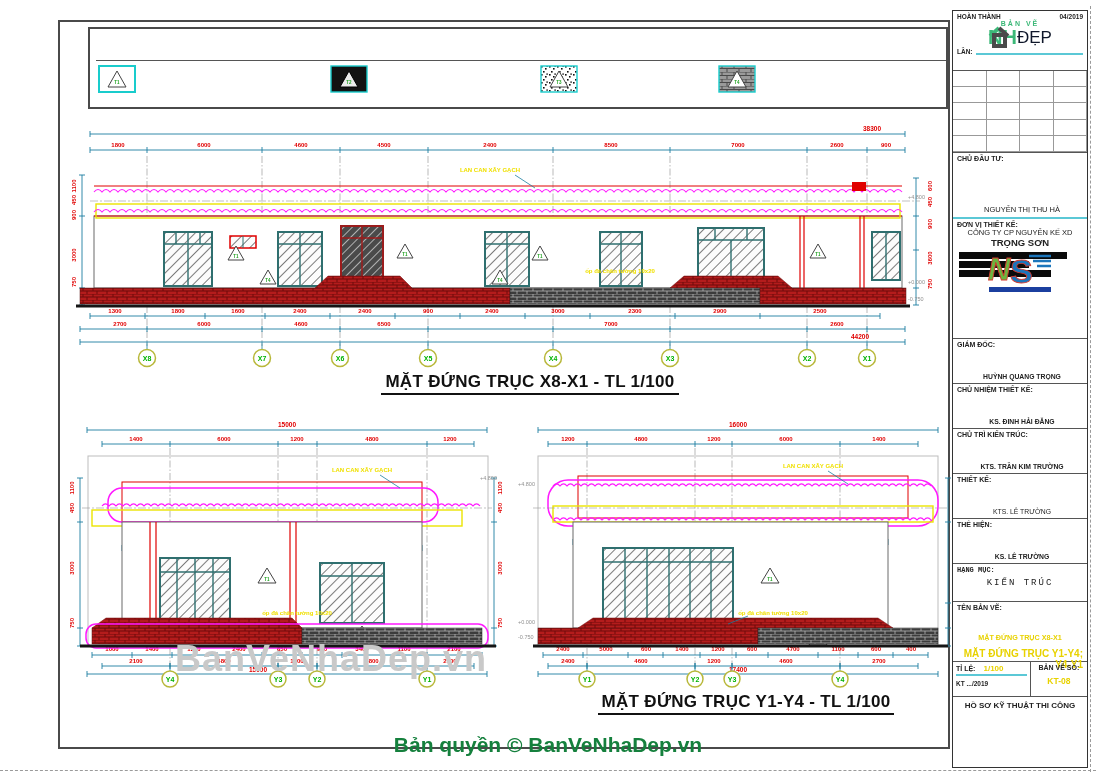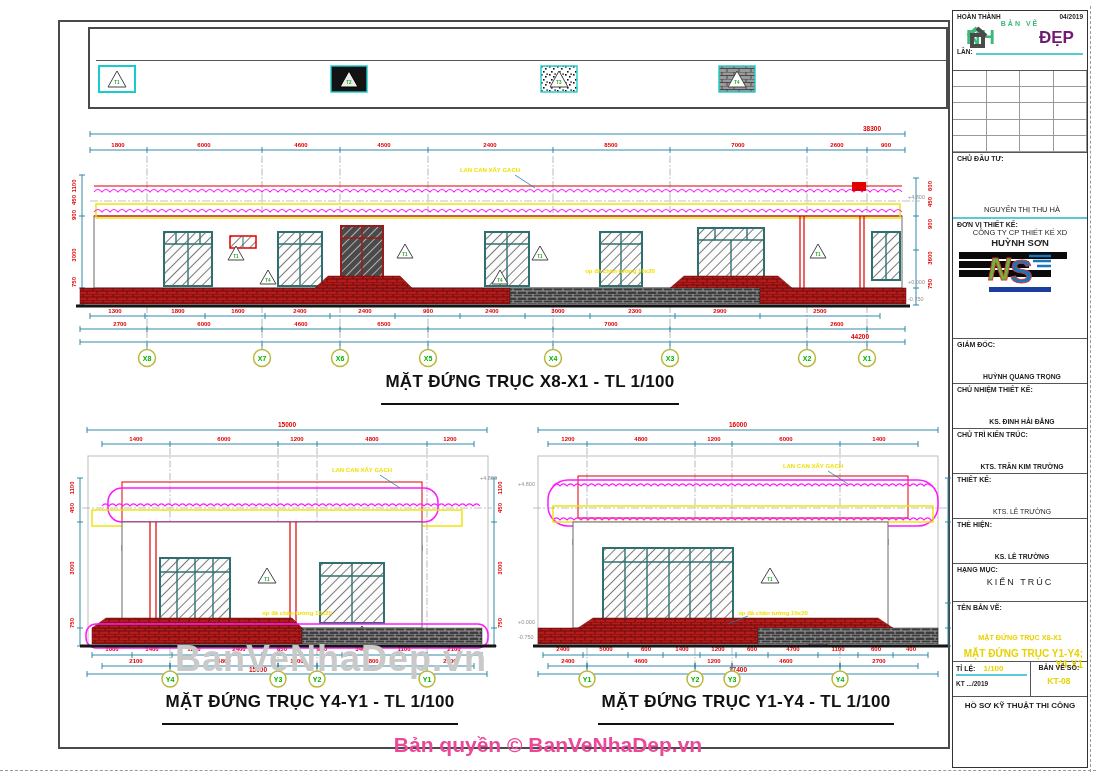--- a/index.html
+++ b/index.html
@@ -9,24 +9,24 @@
   .sheet-frame{position:absolute;left:58px;top:20px;width:888px;height:725px;border:2px solid #4a4a4a;}
   .edge-r{position:absolute;left:1090px;top:6px;height:766px;border-left:1px dashed #9a9a9a;}
   .edge-b{position:absolute;left:0;top:770px;width:1096px;border-top:1px dashed #9a9a9a;}
   
   .legend{position:absolute;left:88px;top:27px;width:856px;height:78px;border:2px solid #4a4a4a;background:#fff;}
   .legend-title{position:absolute;left:8px;top:4px;font-size:19px;color:#222;letter-spacing:1px;}
   .legend-underline{position:absolute;left:6px;right:0;top:31px;border-top:1px solid #555;}
   .marker{position:absolute;top:36px;width:38px;height:28px;}
   
   .draw-title{position:absolute;font-weight:bold;font-size:17px;color:#111;text-align:center;letter-spacing:.3px;}
-  .draw-title span{border-bottom:2px solid #111;padding:0 4px 12px 4px;}
+  .draw-title span{border-bottom:2px solid #111;padding:0 4px 2px 4px;}
   
   .wm-center{position:absolute;left:175px;top:638px;font-size:36px;font-weight:bold;color:#c9c9c9;z-index:6;letter-spacing:1px;}
-  .wm-bottom{position:absolute;left:0;top:733px;width:1096px;text-align:center;font-size:21px;font-weight:bold;color:#ec4899;z-index:6;}
+  .wm-bottom{position:absolute;left:0;top:733px;width:1096px;text-align:center;font-size:21px;font-weight:bold;color:#15803d;z-index:6;}
   
   svg{position:absolute;overflow:visible;}
   svg text{font-family:"Liberation Sans",sans-serif;}
   .chain{stroke:#1b7ea0;stroke-width:.9;fill:none;}
   .axisline{stroke:#8a8a8a;stroke-width:.6;stroke-dasharray:7 2 1.5 2;}
   .dim text{fill:#e00000;font-size:6px;font-weight:bold;text-anchor:middle;}
   .extent{fill:none;stroke:#bdbdbd;stroke-width:1;}
   .wall{fill:#fff;stroke:#6a6a6a;stroke-width:1;}
   .parapet{fill:none;stroke:#e00000;stroke-width:1;}
   .yellowband{fill:none;stroke:#ece400;stroke-width:1.4;}
@@ -50,33 +50,33 @@
   
   .tb{position:absolute;left:952px;top:10px;width:136px;height:758px;border:1.5px solid #333;background:#fff;box-sizing:border-box;font-size:7px;color:#222;}
   .tb-box{border-bottom:1px solid #555;position:relative;box-sizing:border-box;padding:2px 4px;}
   .tb-label{font-weight:bold;font-size:7px;}
   .tb-header{height:60px;}
   .tb-hrow{display:flex;justify-content:space-between;font-size:6.5px;font-weight:bold;}
   .brand{display:flex;flex-direction:column;align-items:center;line-height:1;}
   .brand-top{color:#3cb878;font-weight:bold;font-size:7px;letter-spacing:2px;}
   .brand-row{display:flex;align-items:center;}
   .brand-nh{color:#3cb878;font-weight:900;font-size:20px;}
-  .brand-dep{color:#701a75;font-weight:bold;font-size:17px;padding-left:44px;}
+  .brand-dep{color:#0f172a;font-weight:normal;font-size:17px;}
   .rev-line{display:flex;align-items:flex-end;margin-top:1px;}
   .rev-line .cyan{flex:1;border-bottom:2px solid #5bc8d6;margin-left:3px;}
   .rev-grid{height:82px;display:grid;grid-template-columns:repeat(4,1fr);grid-template-rows:repeat(5,1fr);padding:0;}
   .rev-cell{border-right:1px solid #999;border-bottom:1px solid #999;}
   .tb-client{height:66px;border-bottom:2px solid #5bc8d6;}
   .tb-val-b{position:absolute;bottom:3px;left:4px;right:0;text-align:center;font-size:7.5px;}
   .tb-project{height:54px;}
   .tb-designer{height:120px;text-align:center;}
   .bar{background:#0a0a0a;height:7px;margin:2px auto 0 2px;}
   .role{height:45px;}
   .role .tb-val-b{font-weight:bold;font-size:6.8px;}
-  .tb-cat{height:38px;}
+  .tb-cat{height:38px;font-family:Liberation Mono, monospace;}
   .tb-sheet{height:60px;}
   .yellow{color:#e8d200;font-weight:bold;}
   .tb-scale{height:35px;display:flex;padding:0;}
   .tb-scale .lcell{width:58%;border-right:1px solid #555;padding:2px 3px;box-sizing:border-box;}
   .tb-scale .rcell{flex:1;padding:2px 3px;text-align:center;}
   .scale-row{display:flex;align-items:baseline;border-bottom:2px solid #5bc8d6;padding-bottom:1px;}
   .tb-doc{height:18px;text-align:center;font-weight:bold;font-size:8px;border-bottom:none;padding-top:4px;}
   .ns-wrap{display:flex;justify-content:center;margin-top:2px;}
 </style>
 </head>
@@ -473,23 +473,20 @@
         <circle cx="216" cy="261" r="8"></circle>
         <text x="216" y="263.5">Y3</text>
         <line x1="255" x2="255" y1="245" y2="253"></line>
         <circle cx="255" cy="261" r="8"></circle>
         <text x="255" y="263.5">Y2</text>
         <line x1="365" x2="365" y1="245" y2="253"></line>
         <circle cx="365" cy="261" r="8"></circle>
         <text x="365" y="263.5">Y1</text>
       </g>
   </svg>
-  <div class="draw-title" style="left:105px;top:692px;width:410px">
-    <span>MẶT ĐỨNG TRỤC Y4-Y1 - TL 1/100</span>
-  </div>
 
   <svg style="left:518px;top:418px" width="450" height="270" viewBox="0 0 450 270">
     <rect class="extent" x="20" y="38" width="400" height="190"></rect>
     <g>
       <line class="axisline" x1="69" y1="30" x2="69" y2="250"></line>
         <line class="axisline" x1="177" y1="30" x2="177" y2="250"></line>
       <line class="axisline" x1="214" y1="30" x2="214" y2="250"></line>
         <line class="axisline" x1="322" y1="30" x2="322" y2="250"></line>
     </g>
     <g>
@@ -644,22 +641,22 @@
         <div class="rev-cell"></div>
         <div class="rev-cell"></div>
         <div class="rev-cell"></div>
     </div>
     <div class="tb-box tb-client">
       <span class="tb-label">CHỦ ĐẦU TƯ:</span>
       <div class="tb-val-b">NGUYỄN THỊ THU HÀ</div>
     </div>
     <div class="tb-box tb-designer">
       <div style="text-align:left"><span class="tb-label">ĐƠN VỊ THIẾT KẾ:</span></div>
-      <div style="font-size:7.5px">CÔNG TY CP THIẾT KẾ XD</div>
-      <div style="font-size:9.5px;font-weight:bold">HUỲNH SƠN</div>
+      <div style="font-size:7.5px">CÔNG TY CP NGUYỄN KẾ XD</div>
+      <div style="font-size:9.5px;font-weight:bold">TRỌNG SƠN</div>
       <div class="ns-wrap">
         <svg width="66" height="46" viewBox="0 0 66 46">
           <text x="1" y="30" font-size="31" font-weight="bold" font-style="italic" fill="#6db33f" stroke="#d43a2f" stroke-width="0.9">N</text>
           <text x="23" y="33" font-size="34" font-weight="bold" fill="#1b75bb" stroke="#d43a2f" stroke-width="0.9">S</text>
           <path d="M42 6 h22 M46 11 h18 M50 16 h14" stroke="#1b75bb" stroke-width="2.4"></path>
           <rect x="2" y="37" width="62" height="5" fill="#1b3f9f"></rect>
         </svg>
       </div>
       <div class="bar" style="width:108px"></div>
       <div class="bar" style="width:70px"></div>

